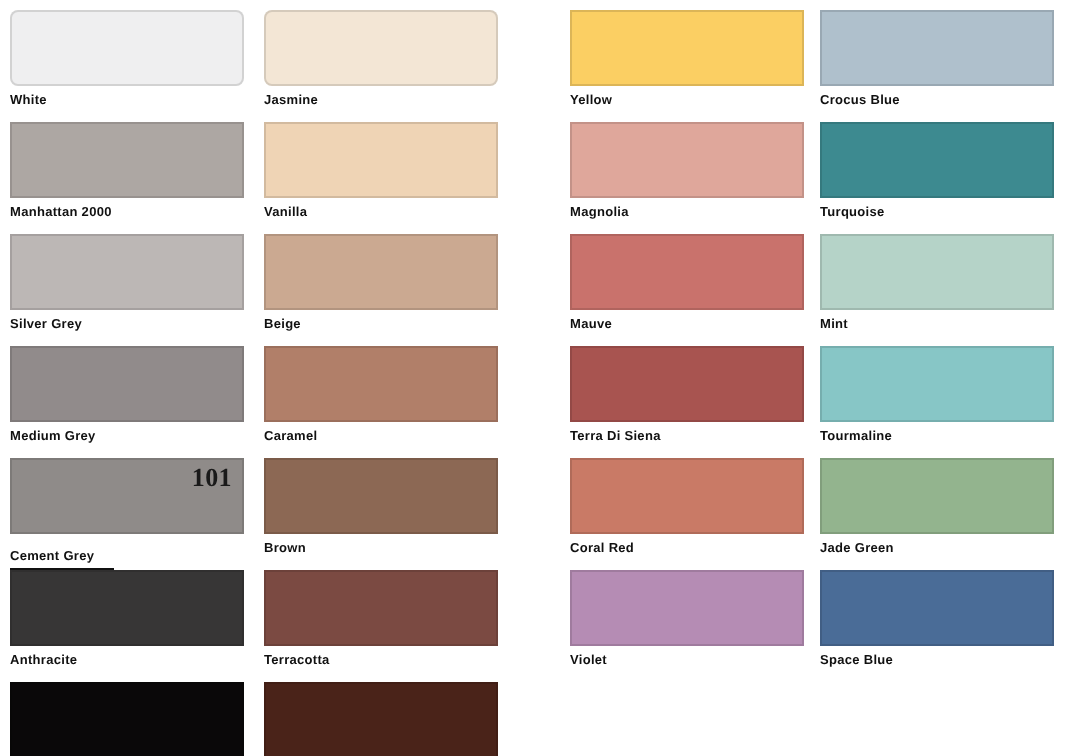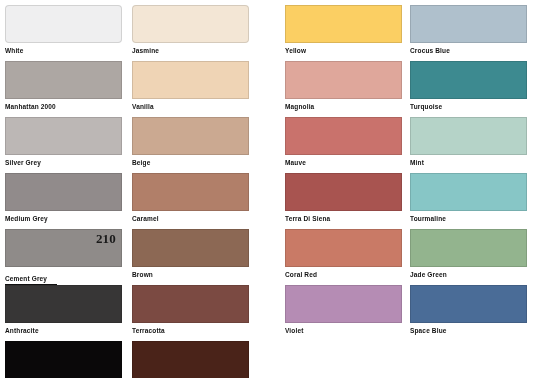--- a/index.html
+++ b/index.html
@@ -83,21 +83,21 @@
     </div>
     <div class="swatch-cell" style="left: 5px; top: 117px;">
       <div class="swatch" style="background: rgb(188, 183, 181); width: 117px; height: 38px;"></div>
       <div class="swatch-label">Silver Grey</div>
     </div>
     <div class="swatch-cell" style="left: 5px; top: 173px;">
       <div class="swatch" style="background: rgb(145, 139, 139); width: 117px; height: 38px;"></div>
       <div class="swatch-label">Medium Grey</div>
     </div>
     <div class="swatch-cell" style="left: 5px; top: 229px;"><div class="swatch" style="background: rgb(143, 139, 137); width: 117px; height: 38px;">
-        <span class="swatch-code">210</span>
+        <span class="swatch-code">101</span>
       </div><div class="swatch-label underlined">Cement Grey</div></div>
     <div class="swatch-cell" style="left: 5px; top: 285px;">
       <div class="swatch" style="background: rgb(55, 54, 54); width: 117px; height: 38px;"></div>
       <div class="swatch-label">Anthracite</div>
     </div>
     <div class="swatch-cell" style="left: 5px; top: 341px;">
       <div class="swatch" style="background: rgb(10, 8, 9); width: 117px; height: 38px;"></div>
     </div>
     <div class="swatch-cell" style="left: 132px; top: 5px;">
       <div class="swatch swatch-rounded" style="background: rgb(243, 230, 213); width: 117px; height: 38px;"></div>

